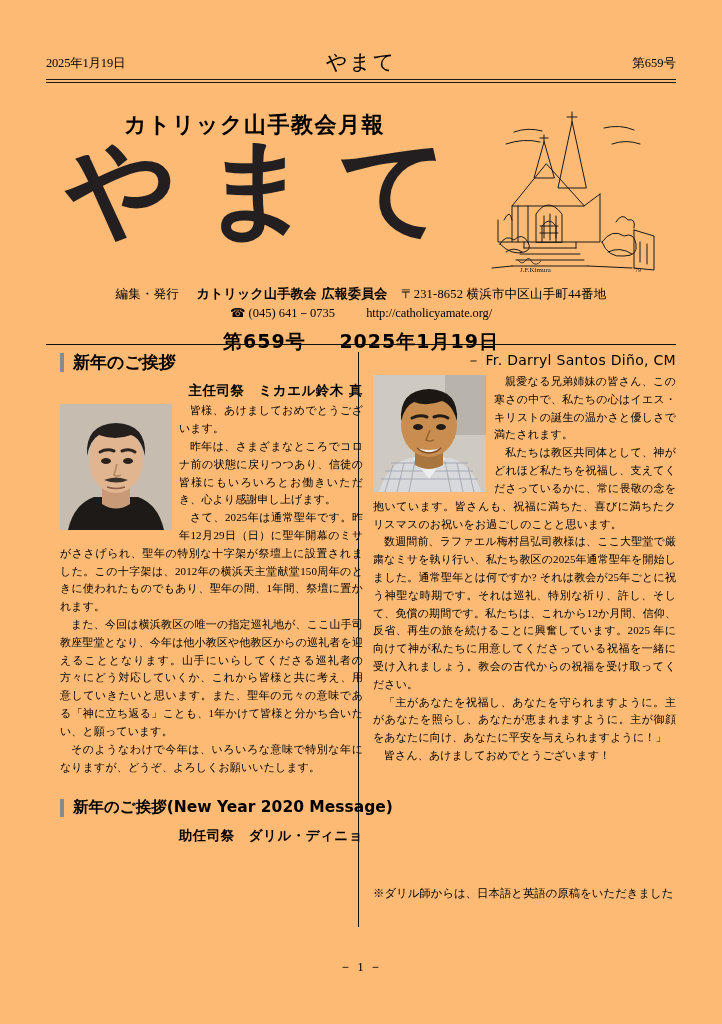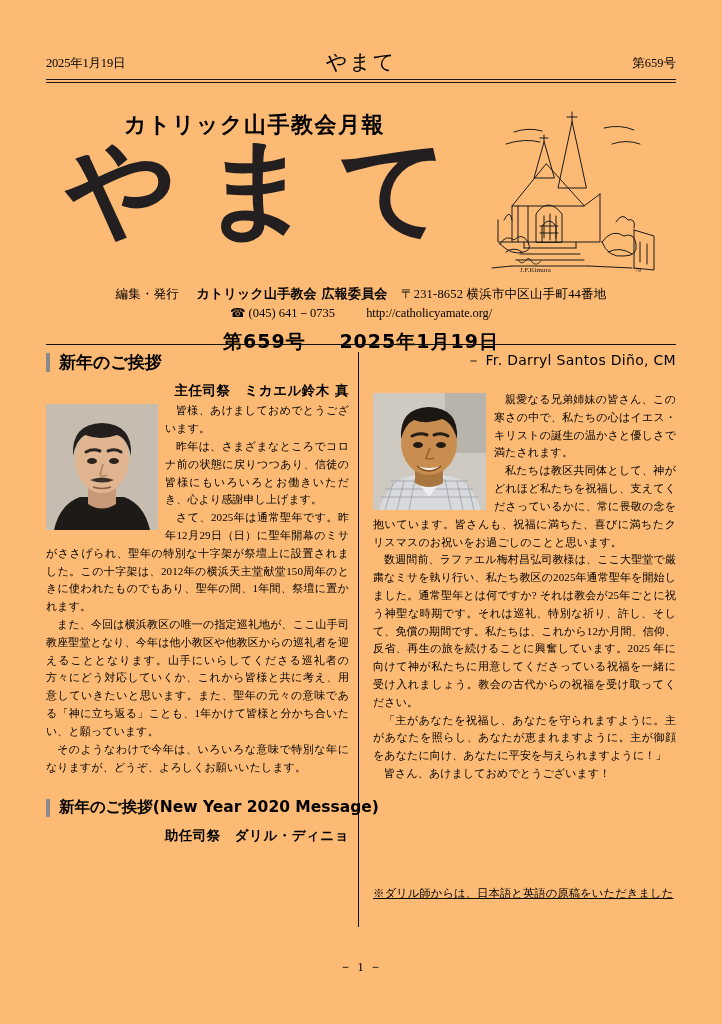--- a/index.html
+++ b/index.html
@@ -148,21 +148,21 @@
     border-top: 1px solid #111;
   }
 
   
   .col {
     position: absolute;
     top: 352px;
     width: 303px;
     height: 580px;
   }
-  .col-left  { left: 46px; }
+  .col-left  { left: 60px; }
   .col-right { left: 373px; }
 
   .vrule {
     position: absolute;
     left: 358px;
     top: 352px;
     width: 0;
     height: 575px;
     border-left: 1px solid #111;
   }
@@ -195,21 +195,21 @@
     font-weight: bold;
     font-size: 13.5px;
     margin-bottom: 2px;
     letter-spacing: 0.5px;
   }
   .byline-en {
     text-align: right;
     font-family: "DejaVu Sans", sans-serif;
     font-size: 14px;
     letter-spacing: 0.3px;
-    margin-bottom: 21px;
+    margin-bottom: 3px;
   }
 
   .photo {
     width: 112px;
     height: 126px;
     float: left;
     margin: 2px 7px 2px 0;
     background: #b9b2a8;
     position: relative;
     overflow: hidden;
@@ -235,21 +235,21 @@
 
   .footnote {
     position: absolute;
     left: 373px;
     top: 884px;
     width: 303px;
     font-size: 11.4px;
     line-height: 1.6;
     text-align: justify;
   }
-  .footnote p { margin: 0; text-indent: 0; padding-left: 0; text-decoration: underline; }
+  .footnote p { margin: 0; text-indent: 0; padding-left: 0; }
   .footnote p.cont { text-indent: 1em; }
 
   .pagenum {
     position: absolute;
     left: 0;
     right: 0;
     top: 958px;
     text-align: center;
     font-size: 13px;
     letter-spacing: 1px;

